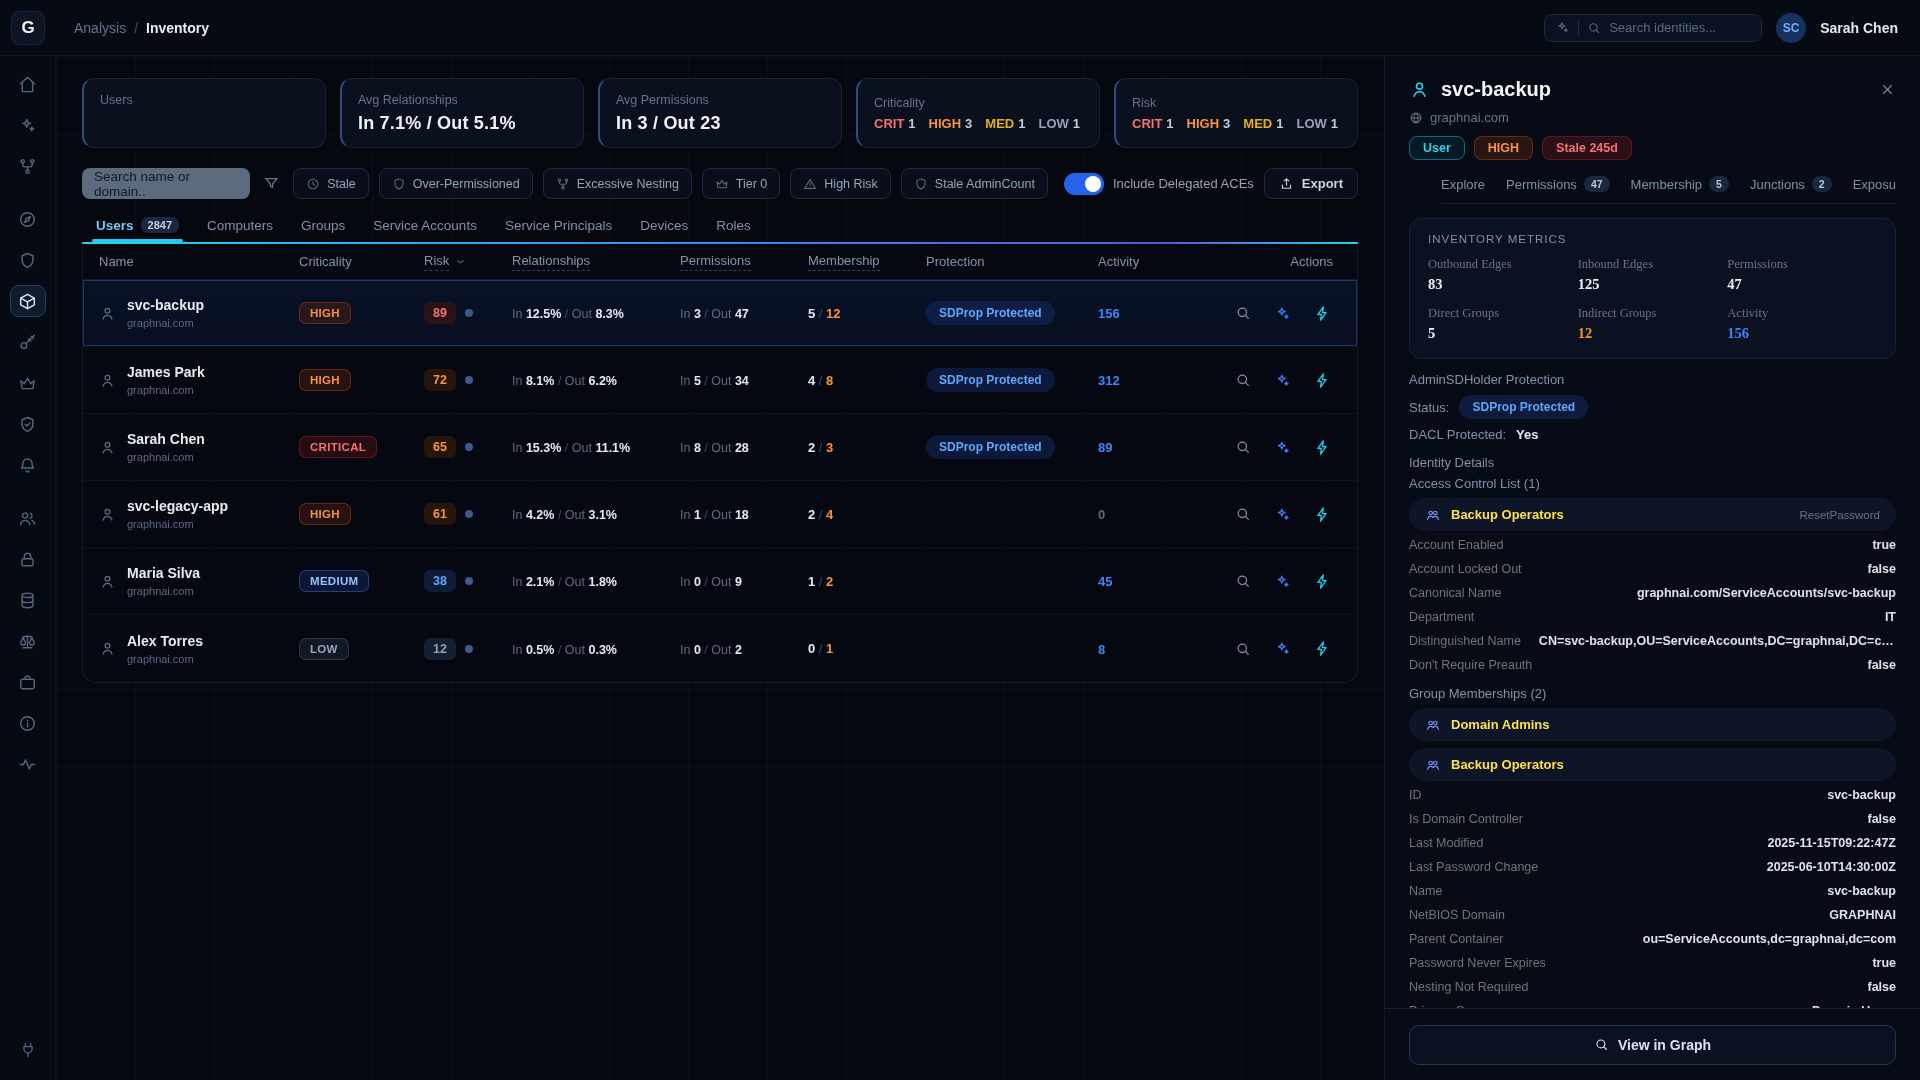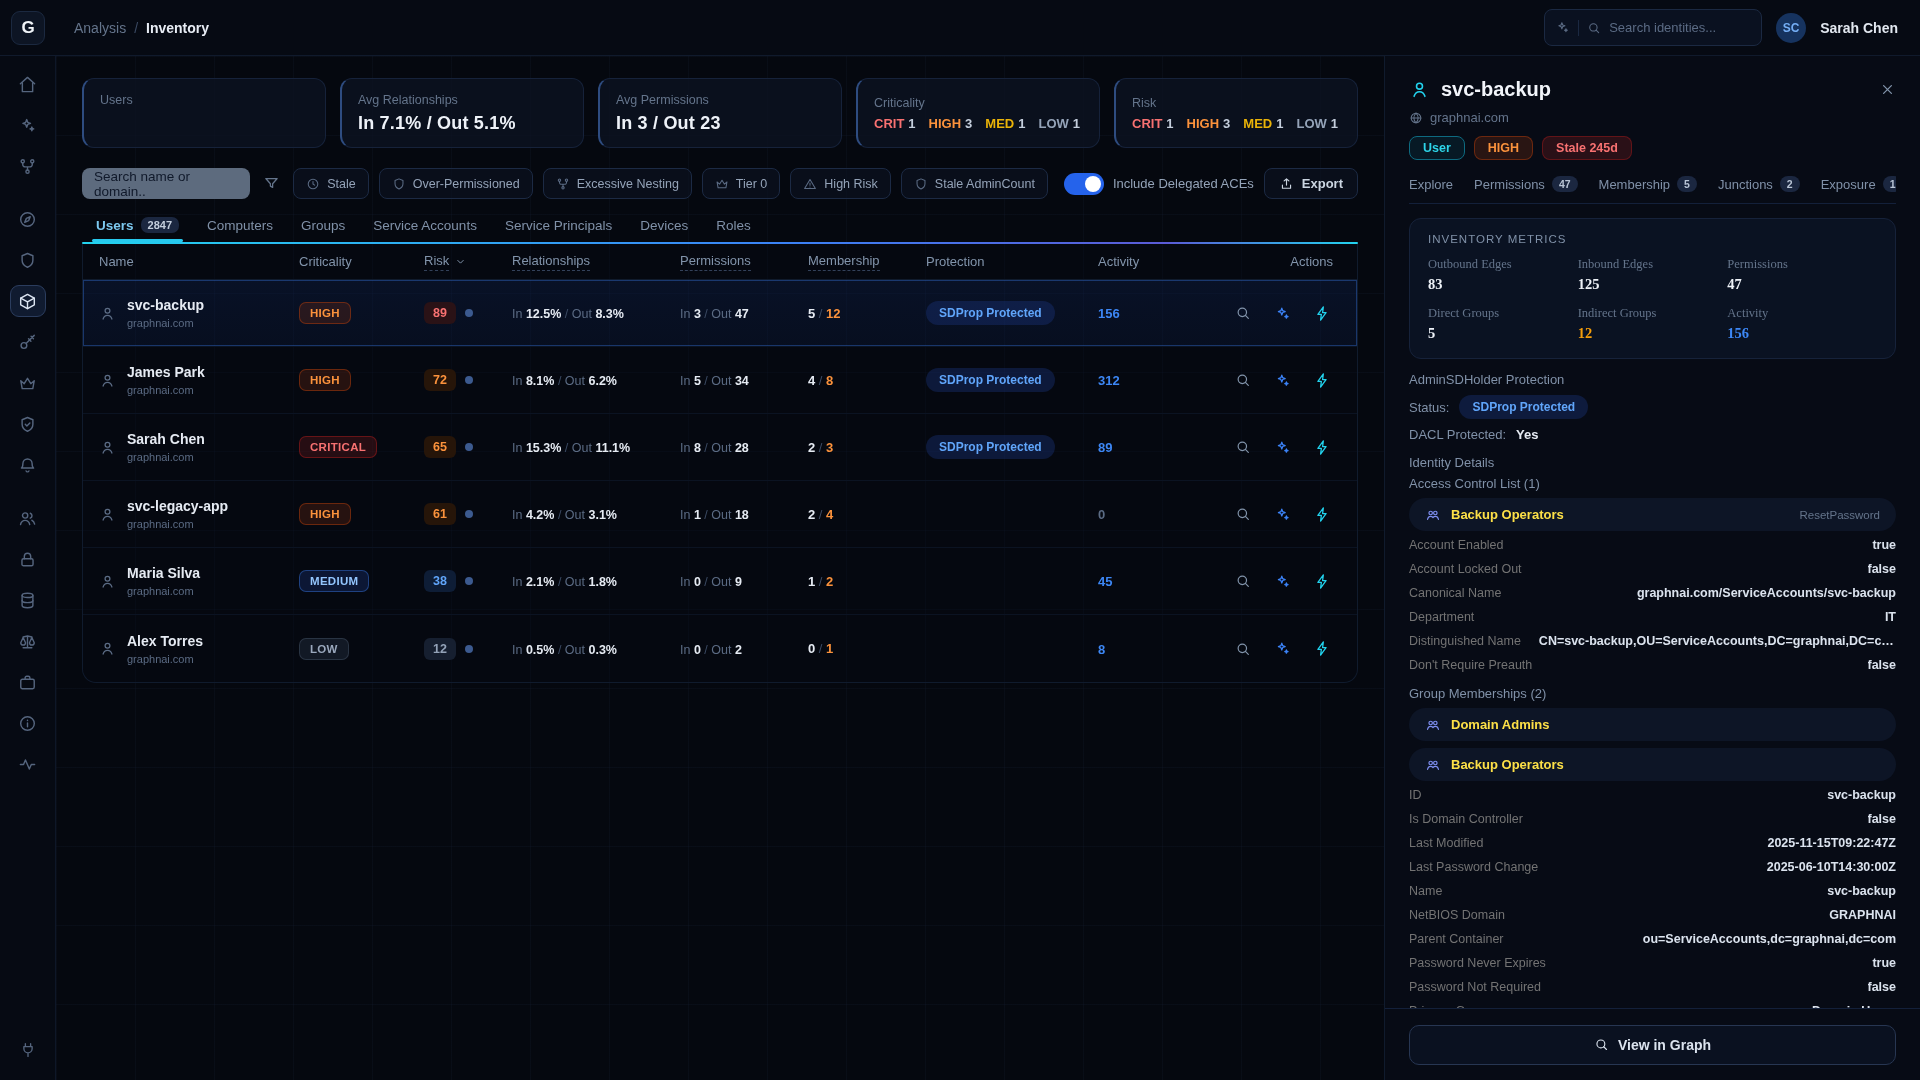--- a/index.html
+++ b/index.html
@@ -14,21 +14,21 @@
 
   
   .topbar { height:56px; flex:0 0 56px; display:flex; align-items:center; background:#060a13; border-bottom:1px solid #101a2c; padding:0 22px 0 0; }
   .logo-box { width:56px; display:flex; justify-content:center; }
   .logo { width:34px; height:34px; border-radius:9px; background:#0d1524; border:1px solid #1b2940; color:#f1f5f9; font-weight:700; font-size:17px; display:flex; align-items:center; justify-content:center; }
   .breadcrumb { display:flex; align-items:center; gap:8px; font-size:14px; margin-left:18px; }
   .crumb-dim { color:#64748b; }
   .crumb-sep { color:#3b4a63; }
   .crumb-cur { color:#e8edf5; font-weight:600; }
   .topbar-right { margin-left:auto; display:flex; align-items:center; gap:14px; }
-  .global-search { width:218px; height:37px; background:#0a1120; border:1px solid #1b2942; border-radius:8px; display:flex; align-items:center; gap:8px; padding:0 10px; color:#5b6b84; }
+  .global-search { width:218px; height:28px; background:#0a1120; border:1px solid #1b2942; border-radius:8px; display:flex; align-items:center; gap:8px; padding:0 10px; color:#5b6b84; }
   .global-search .divider { width:1px; height:16px; background:#1b2942; }
   .global-search .ph { font-size:13px; color:#5b6b84; }
   .avatar { width:30px; height:30px; border-radius:50%; background:#16335f; color:#74aef5; font-size:12px; font-weight:700; display:flex; align-items:center; justify-content:center; }
   .user-name { font-size:14px; color:#e2e8f0; font-weight:600; }
 
   
   .shell { flex:1; display:flex; min-height:0; }
 
   
   .sidebar { width:56px; flex:0 0 56px; background:#060a13; border-right:1px solid #0e1728; display:flex; flex-direction:column; align-items:center; padding:12px 0 14px; gap:9px; }
@@ -121,21 +121,21 @@
   .p-title-row { display:flex; align-items:center; gap:11px; }
   .p-title { font-size:20px; font-weight:700; color:#f2f5fa; }
   .p-user-ic { color:#22d3ee; }
   .p-close { margin-left:auto; color:#8294ab; cursor:pointer; }
   .p-domain { display:flex; align-items:center; gap:7px; margin-top:9px; color:#64748b; font-size:13px; }
   .p-badges { display:flex; gap:9px; margin-top:11px; }
   .pill { font-size:12.5px; font-weight:700; padding:4px 13px; border-radius:8px; }
   .pill.user { color:#2dd4e8; background:rgba(8,51,68,0.35); border:1px solid #0e6a80; }
   .pill.high { color:#fb923c; background:rgba(124,45,18,0.30); border:1px solid rgba(194,65,12,0.45); }
   .pill.stale { color:#f87171; background:rgba(127,29,29,0.30); border:1px solid rgba(185,28,28,0.40); }
-  .p-tabs { display:flex; gap:21px; margin-top:16px; border-bottom:1px solid #13203a; padding-bottom:11px; overflow:hidden; white-space:nowrap; }
+  .p-tabs { display:flex; gap:21px; margin-top:16px; border-bottom:1px solid #13203a; padding-bottom:11px; overflow:hidden; white-space:nowrap;margin-left:32px; }
   .p-tab { font-size:13px; color:#8091a8; display:flex; align-items:center; gap:7px; cursor:pointer; flex:0 0 auto; }
   .p-tab-count { background:#1b2740; color:#b9c5d6; font-size:10.5px; font-weight:600; padding:2px 7px; border-radius:999px; }
   .panel-body { flex:1; min-height:0; overflow:hidden; padding:14px 24px 0 24px; }
   .metrics { border:1px solid #16223a; background:#0a1222; border-radius:12px; padding:14px 18px 16px; }
   .metrics-title { font-size:11.5px; letter-spacing:1px; color:#8091a8; margin-bottom:12px; }
   .metrics-grid { display:grid; grid-template-columns:1fr 1fr 1fr; row-gap:13px;font-family:Liberation Serif, serif; }
   .m-label { font-size:12.5px; color:#64748b; margin-bottom:4px; }
   .m-value { font-size:14.5px; font-weight:700; color:#eef2f8; }
   .section-label { font-size:13px; color:#8091a8; margin-top:13px; }
   .status-row { display:flex; align-items:center; gap:10px; margin-top:8px; font-size:13px; color:#8091a8; }
@@ -958,21 +958,21 @@
           </div>
           <div class="kv">
             <span class="k">Parent Container</span>
             <span class="v">ou=ServiceAccounts,dc=graphnai,dc=com</span>
           </div>
           <div class="kv">
             <span class="k">Password Never Expires</span>
             <span class="v">true</span>
           </div>
           <div class="kv">
-            <span class="k">Password Not Required</span>
+            <span class="k">Nesting Not Required</span>
             <span class="v">false</span>
           </div>
           <div class="kv">
             <span class="k">Primary Group</span>
             <span class="v">Domain Users</span>
           </div>
         </div>
     </div>
 
     <div class="panel-foot">

